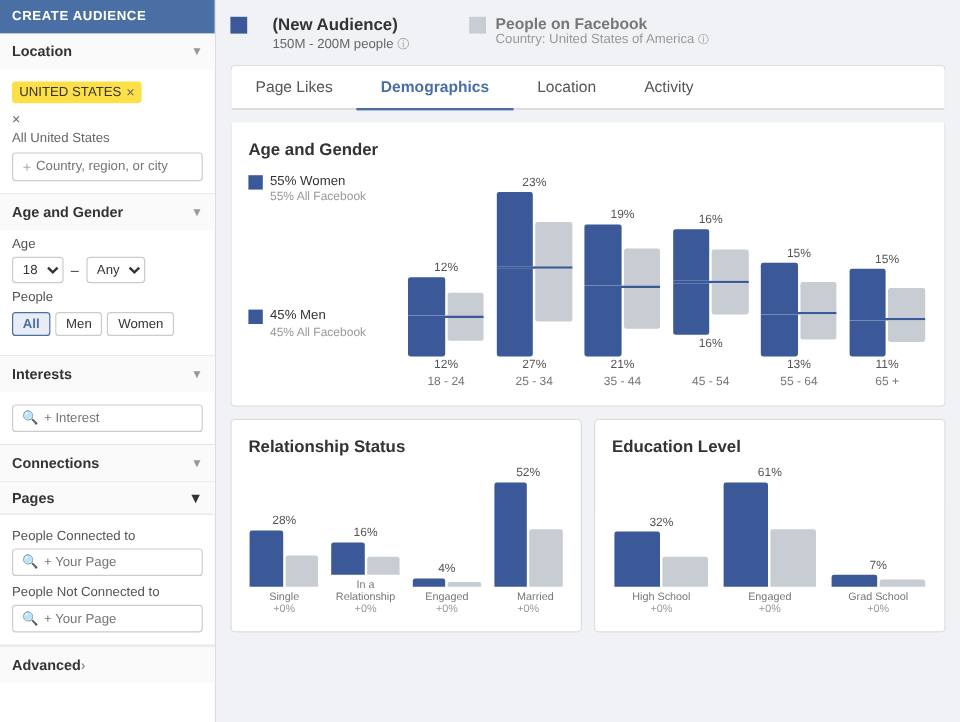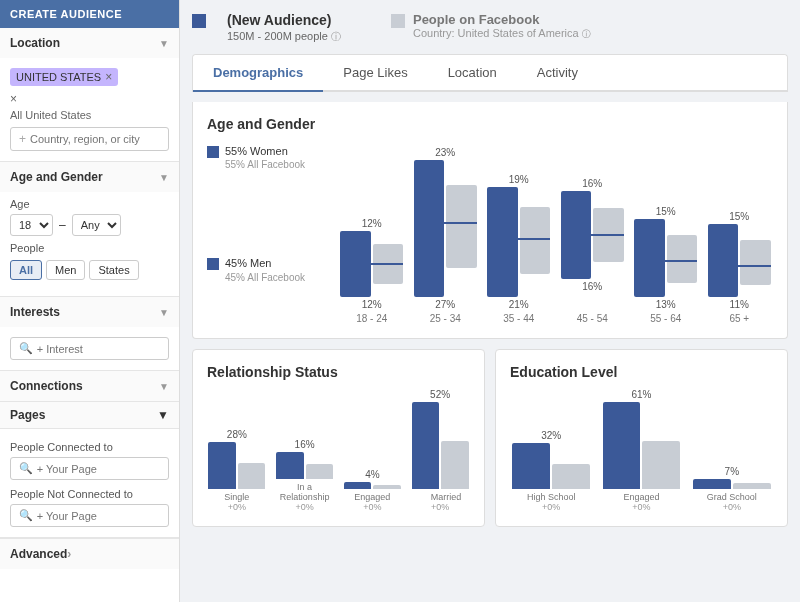--- a/index.html
+++ b/index.html
@@ -5,21 +5,21 @@
     * { box-sizing: border-box; margin: 0; padding: 0; }
     body { font-family: -apple-system, BlinkMacSystemFont, 'Segoe UI', Helvetica, Arial, sans-serif; font-size: 12px; background: #f0f2f5; color: #333; display: flex; width: 800px; height: 602px; overflow: hidden; }
 
     
     .sidebar { width: 180px; min-width: 180px; background: #fff; border-right: 1px solid #ddd; overflow-y: auto; padding-bottom: 10px; }
     .sidebar-header { background: #4a6fa5; color: #fff; font-size: 11px; font-weight: 700; padding: 8px 10px; letter-spacing: 0.5px; }
     .sidebar-section { border-bottom: 1px solid #e5e5e5; }
     .sidebar-section-header { display: flex; align-items: center; justify-content: space-between; padding: 8px 10px; font-size: 12px; font-weight: 600; color: #333; cursor: pointer; background: #fafafa; }
     .sidebar-section-header .chevron { font-size: 10px; color: #999; }
     .sidebar-section-content { padding: 6px 10px 10px; }
-    .location-tag { display: inline-flex; align-items: center; background: #c4b5fd; border-radius: 3px; padding: 2px 6px; font-size: 11px; color: #333; margin: 4px 0; }
+    .location-tag { display: inline-flex; align-items: center; background: #fde047; border-radius: 3px; padding: 2px 6px; font-size: 11px; color: #333; margin: 4px 0; }
     .location-tag .remove { margin-left: 4px; color: #666; cursor: pointer; font-size: 12px; }
     .location-sub { font-size: 11px; color: #666; margin: 3px 0; }
     .location-input { width: 100%; border: 1px solid #ccc; border-radius: 3px; padding: 4px 8px; font-size: 11px; color: #aaa; background: #fff; display: flex; align-items: center; gap: 4px; margin-top: 6px; }
     .location-input-field { border: none; outline: none; font-size: 11px; color: #aaa; width: 100%; background: transparent; }
     .age-row { display: flex; align-items: center; gap: 6px; margin: 4px 0; font-size: 12px; }
     .age-select { border: 1px solid #ccc; border-radius: 3px; padding: 3px 4px; font-size: 11px; background: #fff; color: #333; cursor: pointer; }
     .gender-row { display: flex; gap: 4px; margin: 6px 0; }
     .gender-btn { border: 1px solid #ccc; border-radius: 3px; padding: 3px 8px; font-size: 11px; background: #fff; color: #333; cursor: pointer; }
     .gender-btn.active { background: #e8edf5; border-color: #4a6fa5; color: #4a6fa5; font-weight: 600; }
     .search-input-row { display: flex; align-items: center; border: 1px solid #ccc; border-radius: 3px; padding: 4px 8px; background: #fff; margin-top: 4px; }
@@ -102,21 +102,21 @@
         </select>
         <span>–</span>
         <select class="age-select">
           <option>Any</option><option>25</option><option>35</option><option>65+</option>
         </select>
       </div>
       <div style="font-size:11px; color:#555; margin-top:6px; margin-bottom:4px;">People</div>
       <div class="gender-row">
         <button class="gender-btn active">All</button>
         <button class="gender-btn">Men</button>
-        <button class="gender-btn">States</button>
+        <button class="gender-btn">Women</button>
       </div>
     </div>
   </div>
 
   <div class="sidebar-section">
     <div class="sidebar-section-header">
       <span>Interests</span>
       <span class="chevron">▼</span>
     </div>
     <div class="sidebar-section-content">
@@ -179,22 +179,22 @@
         <div class="facebook-subtitle">
           <span>Country: United States of America</span>
           <span style="font-size:9px; color:#999;"> ⓘ</span>
         </div>
       </div>
     </div>
   </div>
 
   <div style="background:#fff; border-radius:4px 4px 0 0; border:1px solid #ddd; border-bottom:none;">
     <div class="tabs">
+      <div class="tab">Page Likes</div>
       <div class="tab active">Demographics</div>
-      <div class="tab">Page Likes</div>
       <div class="tab">Location</div>
       <div class="tab">Activity</div>
     </div>
   </div>
 
   <div class="content-area" style="border-top:none; border-radius:0 0 4px 4px;">
     <div class="section-title">Age and Gender</div>
     <div style="display:flex; gap:16px;">
 
       <div style="width:115px; flex-shrink:0;">

